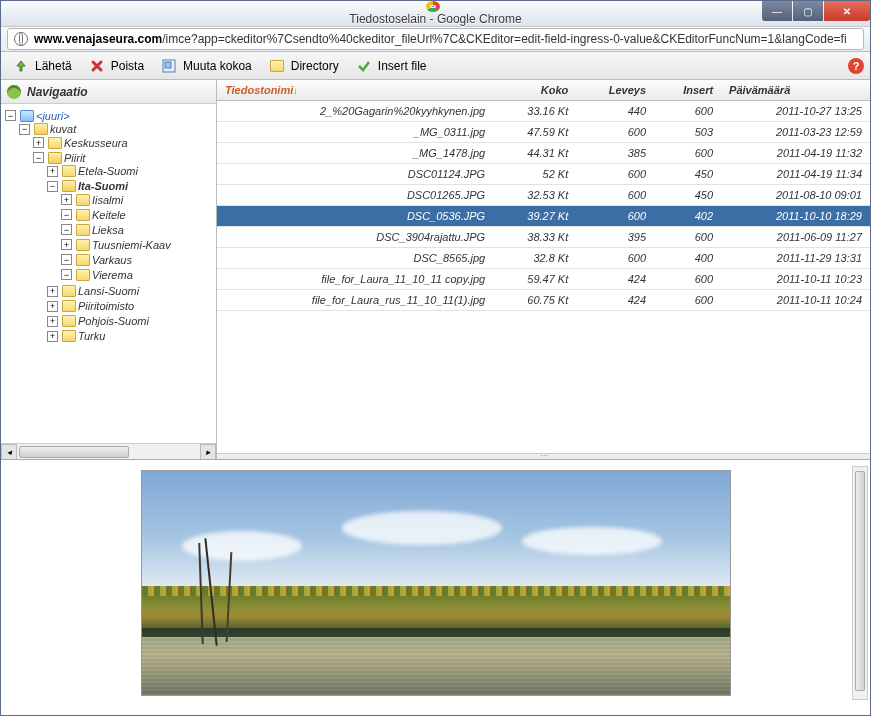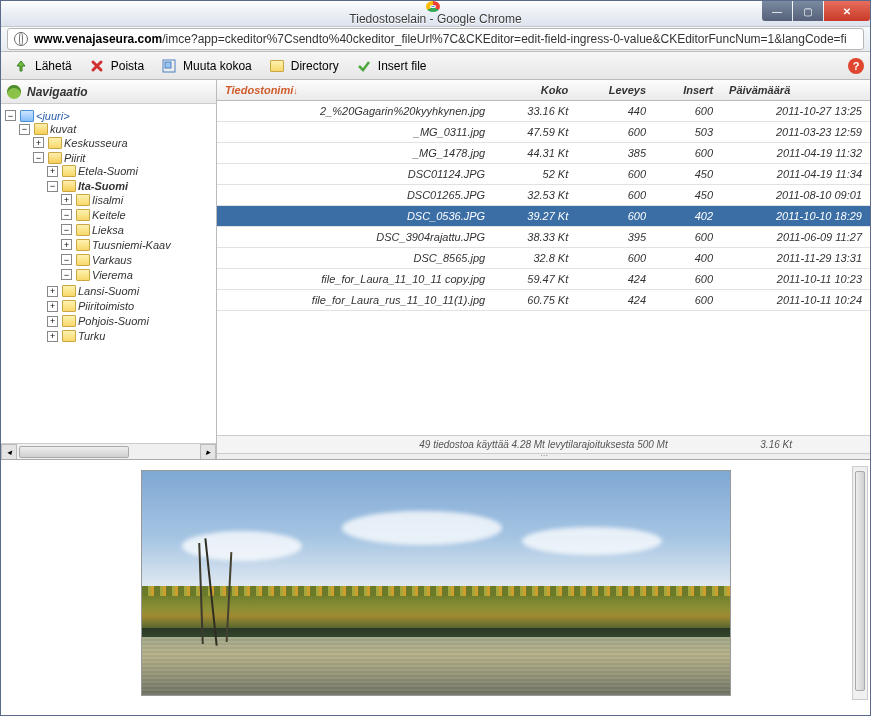--- a/index.html
+++ b/index.html
@@ -475,24 +475,20 @@
               <tr>
                 <td class="name">file_for_Laura_rus_11_10_11(1).jpg</td>
                 <td>60.75 Kt</td>
                 <td>424</td>
                 <td>600</td>
                 <td>2011-10-11 10:24</td>
               </tr>
             </tbody>
         </table>
       </div>
-      <div class="quota-bar">
-        <span>49 tiedostoa käyttää 4.28 Mt levytilarajoituksesta 500 Mt</span>
-        <span style="position:absolute;right:78px">3.16 Kt</span>
-      </div>
       <div class="dots">⋯</div>
     </div>
 
   </div>
 
   <div class="preview">
     <div class="preview-frame">
       <div class="sky"></div>
       <div class="cloud" style="left:40px;top:60px;width:120px;height:30px;"></div>
       <div class="cloud" style="left:200px;top:40px;width:160px;height:34px;"></div>

